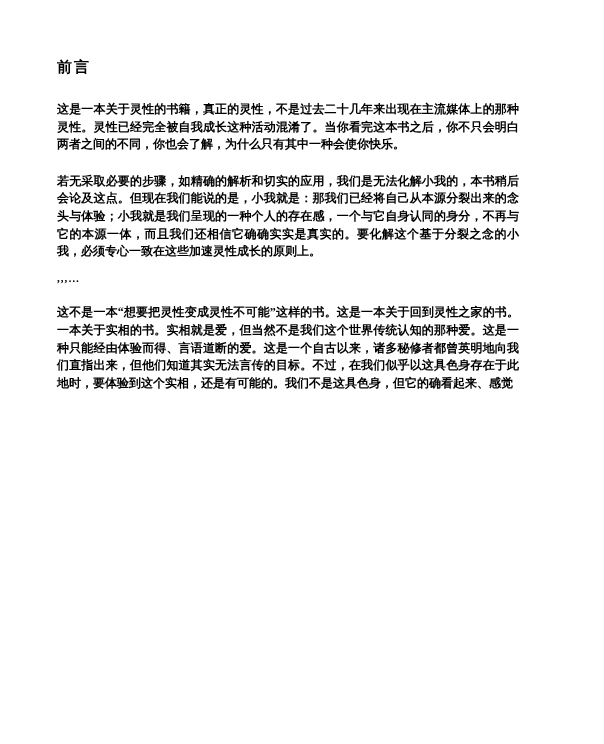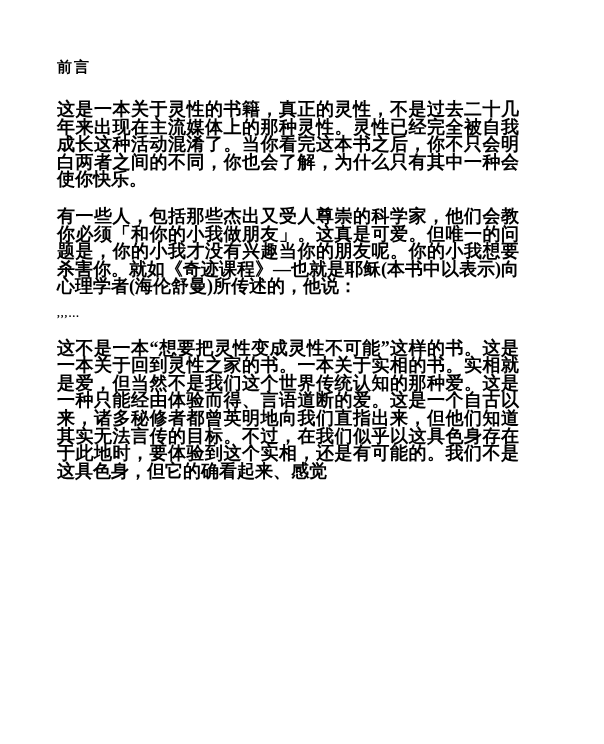--- a/index.html
+++ b/index.html
@@ -18,21 +18,21 @@
     font-family: "Liberation Serif", "DejaVu Serif", serif;
     overflow: hidden;
   }
   .title {
     font-size: 15px;
     font-weight: 700;
     letter-spacing: 2px;
     margin: 0 0 24px 0;
   }
   .para {
-    font-size: 18px;
+    font-size: 12px;
     line-height: 17.6px;
     font-weight: 700;
     margin: 0 0 9px 0;
     text-align: justify;
   }
   .para.gap-lg {
     margin-bottom: 19px;
   }
   .para.quote-placeholder {
     font-size: 11px;
@@ -47,21 +47,21 @@
 </style>
 </head>
 <body>
 
 <div class="page">
   <h1 class="title">前言</h1>
 
   <p class="para gap-lg">这是一本关于灵性的书籍，真正的灵性，不是过去二十几年来出现在主流媒体上的那种灵性。灵性已经完全被自我成长这种活动混淆了。当你看完这本书之后，你不只会明白两者之间的不同，你也会了解，为什么只有其中一种会使你快乐。</p>
 
 
+  <p class="para">若无采取必要的步骤，如精确的解析和切实的应用，我们是无法化解小我的，本书稍后会论及这点。但现在我们能说的是，小我就是：那我们已经将自己从本源分裂出来的念头与体验；小我就是我们呈现的一种个人的存在感，一个与它自身认同的身分，不再与它的本源一体，而且我们还相信它确确实实是真实的。要化解这个基于分裂之念的小我，必须专心一致在这些加速灵性成长的原则上。</p>
 
 
-  <p class="para">有一些人，包括那些杰出又受人尊崇的科学家，他们会教你必须「和你的小我做朋友」。这真是可爱。但唯一的问题是，你的小我才没有兴趣当你的朋友呢。你的小我想要杀害你。就如《奇迹课程》—也就是耶稣(本书中以表示)向心理学者(海伦舒曼)所传述的，他说：</p>
 
   <p class="para quote-placeholder">,,,…</p>
 
 
   <p class="para">这不是一本“想要把灵性变成灵性不可能”这样的书。这是一本关于回到灵性之家的书。一本关于实相的书。实相就是爱，但当然不是我们这个世界传统认知的那种爱。这是一种只能经由体验而得、言语道断的爱。这是一个自古以来，诸多秘修者都曾英明地向我们直指出来，但他们知道其实无法言传的目标。不过，在我们似乎以这具色身存在于此地时，要体验到这个实相，还是有可能的。我们不是这具色身，但它的确看起来、感觉</p>
 </div>
 
 </body></html>

